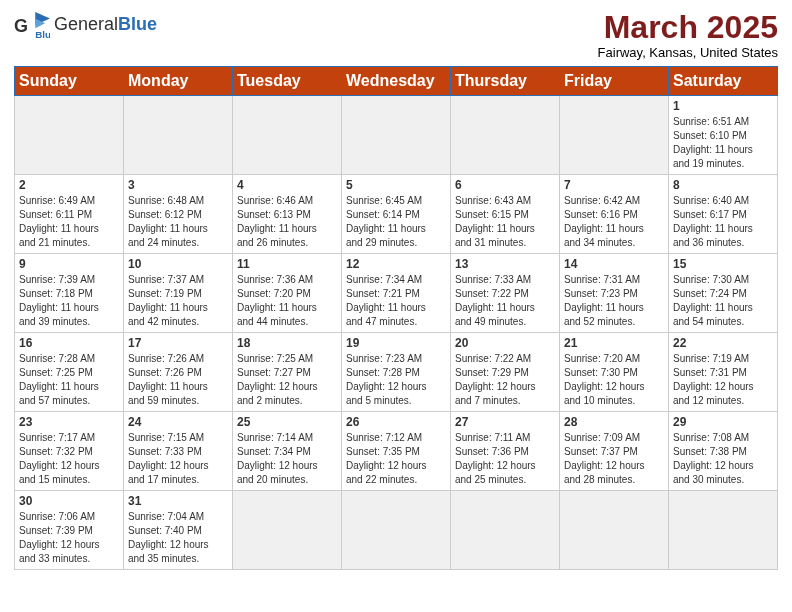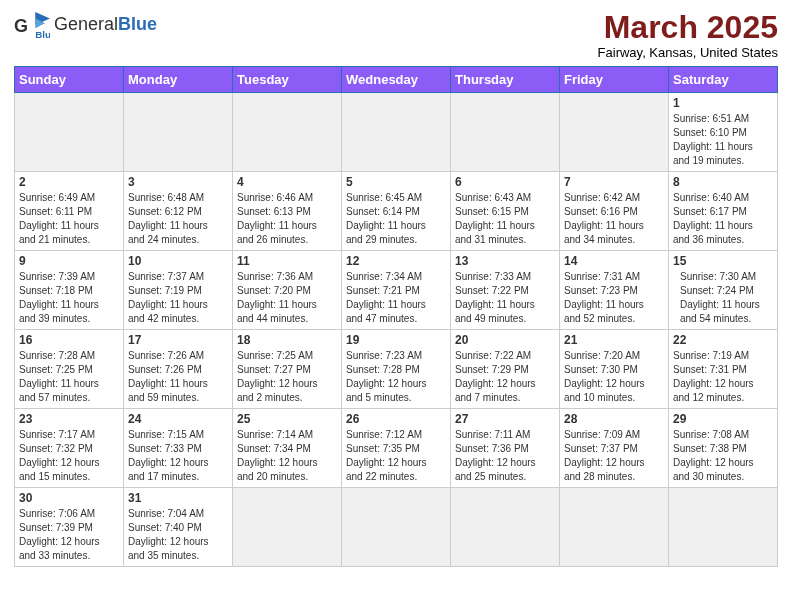--- a/index.html
+++ b/index.html
@@ -43,23 +43,23 @@
     .subtitle {
       font-size: 13px;
       color: #000000;
     }
     .calendar {
       width: 100%;
       border-collapse: collapse;
       border: 1px solid #bbb;
     }
     .calendar th {
-      background: #8b5cf6;
+      background: #c2410c;
       color: #fff;
-      font-size: 13px;
+      font-size: 16px;
       font-weight: bold;
       padding: 5px 4px;
       text-align: left;
       border: 1px solid #2a6db5;
       margin-left: 30px;
     }
     .calendar td {
       border: 1px solid #ccc;
       vertical-align: top;
       padding: 3px 4px;
@@ -228,21 +228,21 @@
           </td>
           <td>
             <span class="day-num">14</span>
             <div class="day-info" style="white-space: pre-line;">Sunrise: 7:31 AM
 Sunset: 7:23 PM
 Daylight: 11 hours
 and 52 minutes.</div>
           </td>
           <td>
             <span class="day-num">15</span>
-            <div class="day-info" style="white-space: pre-line; margin-left: 7px;">Sunrise: 7:30 AM
+            <div class="day-info" style="white-space: pre-line;">Sunrise: 7:30 AM
 Sunset: 7:24 PM
 Daylight: 11 hours
 and 54 minutes.</div>
           </td>
         </tr>
         <tr>
           <td>
             <span class="day-num">16</span>
             <div class="day-info" style="white-space: pre-line;">Sunrise: 7:28 AM
 Sunset: 7:25 PM

